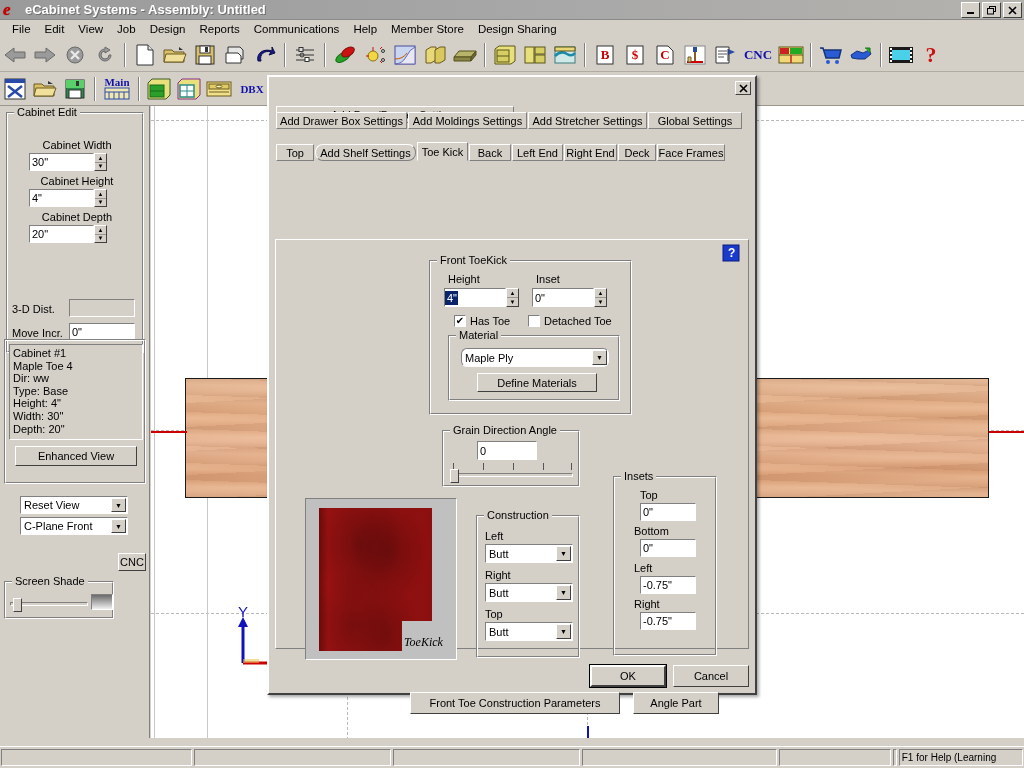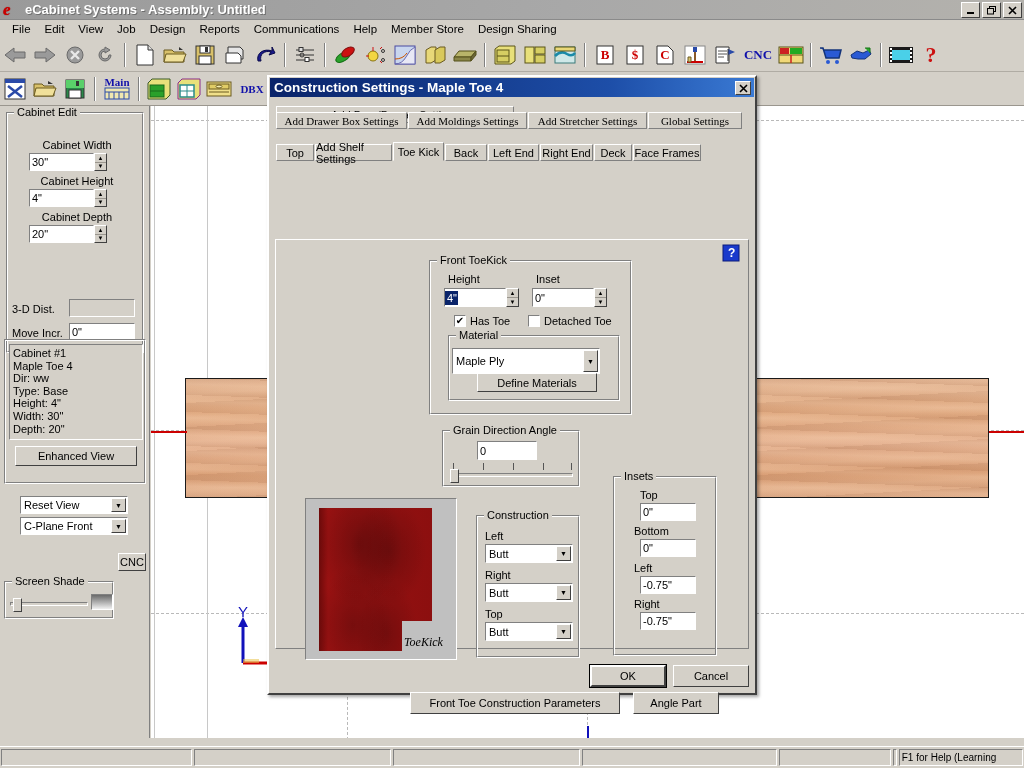--- a/index.html
+++ b/index.html
@@ -650,41 +650,38 @@
     <svg style="position:absolute;left:78px;top:497px;" width="42" height="66" viewBox="0 0 42 66">
       <text x="9" y="14" font-family="Liberation Sans, sans-serif" font-size="15" fill="#1111bb">Y</text>
       <path d="M14 60 L14 22" stroke="#1111bb" stroke-width="3"></path>
       <path d="M14 14 L9 24 L19 24 Z" fill="#1111bb"></path>
       <path d="M14 60 L40 60" stroke="#cc0000" stroke-width="3"></path>
       <path d="M14 56 L30 56 L30 60 L14 60 Z" fill="#e8c24a" opacity="0.55"></path>
     </svg>
   </div>
 
   <div id="dialog">
-    <div id="dlg-title">
-      <span>Construction Settings - Maple Toe 4</span>
-    </div>
     <div id="dlg-close">
       <svg width="9" height="9" viewBox="0 0 9 9">
           <path d="M1 1 L8 8 M8 1 L1 8" stroke="#000" stroke-width="1.6" fill="none"></path>
         </svg>
     </div>
 
     <div class="tabrow" style="position:absolute;left:7px;top:29px;">
       <div class="tab" style="width:238px;">Add Door/Drawer Settings</div>
     </div>
-    <div class="tabrow" style="position:absolute;left:7px;top:35px;font-family:Liberation Serif, serif;">
+    <div class="tabrow" style="position:absolute;left:7px;top:35px;">
       <div class="tab" style="width:131px;">Add Drawer Box Settings</div>
       <div class="tab" style="width:119px;">Add Moldings Settings</div>
       <div class="tab" style="width:119px;">Add Stretcher Settings</div>
       <div class="tab" style="width:94px;">Global Settings</div>
     </div>
     <div class="tabrow" style="position:absolute;left:7px;top:65px;align-items:flex-end;">
       <div class="tab" style="width:38px;">Top</div>
-      <div class="tab" style="width:77px;">Add Shelf Settings</div>
+      <div class="tab" style="width:101px;border-radius:8px;">Add Shelf Settings</div>
       <div class="tab active" style="width:51px;height:19px;">Toe Kick</div>
       <div class="tab" style="width:42px;">Back</div>
       <div class="tab" style="width:51px;">Left End</div>
       <div class="tab" style="width:53px;">Right End</div>
       <div class="tab" style="width:38px;">Deck</div>
       <div class="tab" style="width:68px;">Face Frames</div>
     </div>
 
     <div id="tabpage">
 
@@ -724,21 +721,21 @@
           <span class="lbl">Has Toe</span>
         </div>
         <div style="position:absolute;left:98px;top:54px;display:flex;align-items:center;gap:4px;">
           <span class="chk"></span>
           <span class="lbl">Detached Toe</span>
         </div>
 
         <div class="grp" style="left:18px; top:74px; width:172px; height:66px;">
           <div class="grp-inner"></div>
           <div class="grp-title">Material</div>
-          <div class="combo" style="position:absolute;left:3px;top:12px;width:148px;height:26px;">
+          <div class="combo" style="position:absolute;left:12px;top:12px;width:148px;height:19px;border-radius:6px;">
             <span>Maple Ply</span>
             <span class="arrow">▼</span>
           </div>
           <div class="btn" style="position:absolute;left:28px;top:37px;width:120px;height:19px;">Define Materials</div>
         </div>
       </div>
 
       <div class="grp" style="left:166px; top:190px; width:138px; height:57px;">
         <div class="grp-inner"></div>
         <div class="grp-title">Grain Direction Angle</div>

